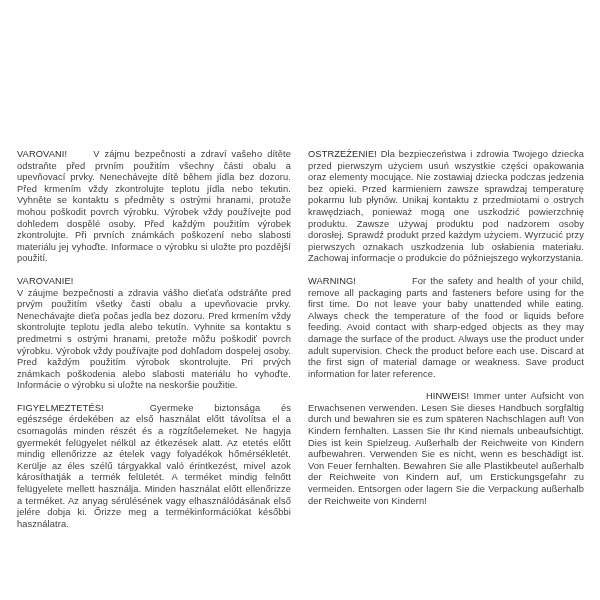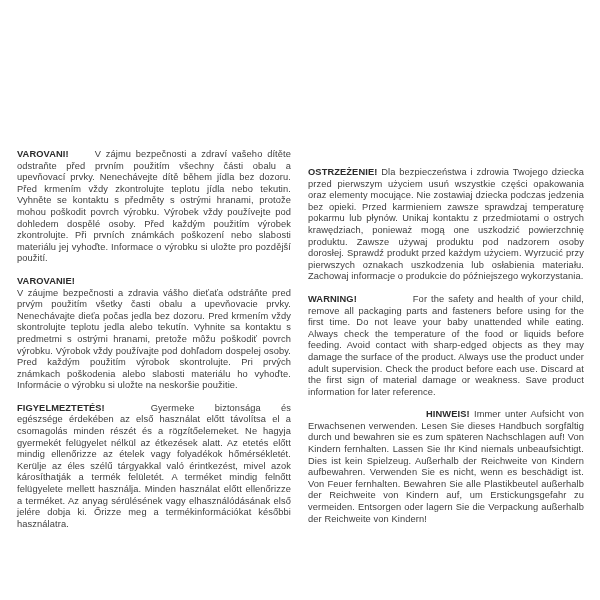--- a/index.html
+++ b/index.html
@@ -18,24 +18,24 @@
   }
   .col {
     position: absolute;
     top: 149px;
     font-size: 9.3px;
     line-height: 11.6px;
     text-align: justify;
     letter-spacing: 0.1px;
   }
   .col-left  { left: 17px;  width: 274px; }
-  .col-right { left: 308px; width: 276px; margin-top: 18px; }
+  .col-right { left: 308px; width: 276px; }
   .para { margin: 0 0 11px 0; }
   .heading {
-    font-weight: bold;
+    font-weight: normal;
     color: #2b2b2b;
   }
   .heading-block { display: block; }
   .gap { display: inline-block; height: 1px; }
   .gap-cz { width: 26px; }
   .gap-hu { width: 46px; }
   .gap-en { width: 56px; }
   .indent-de { text-indent: 118px; }
 </style>
 </head>

